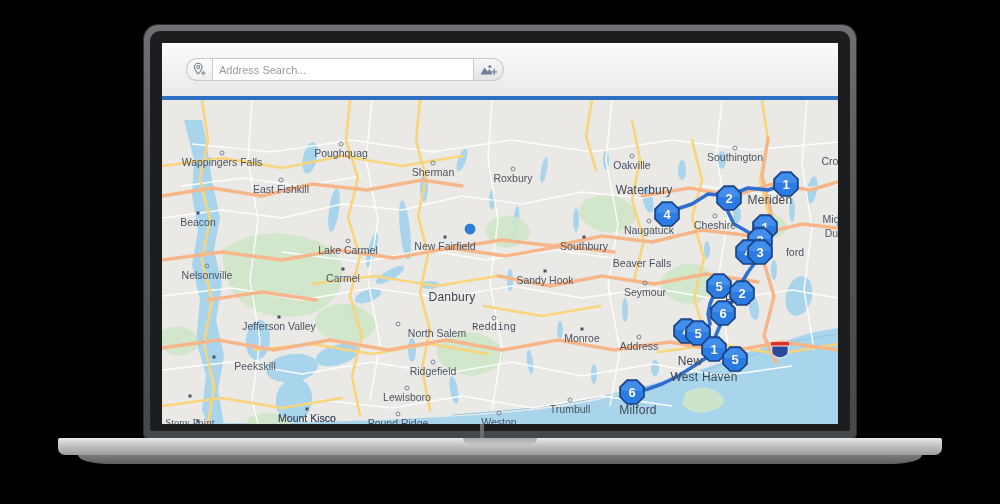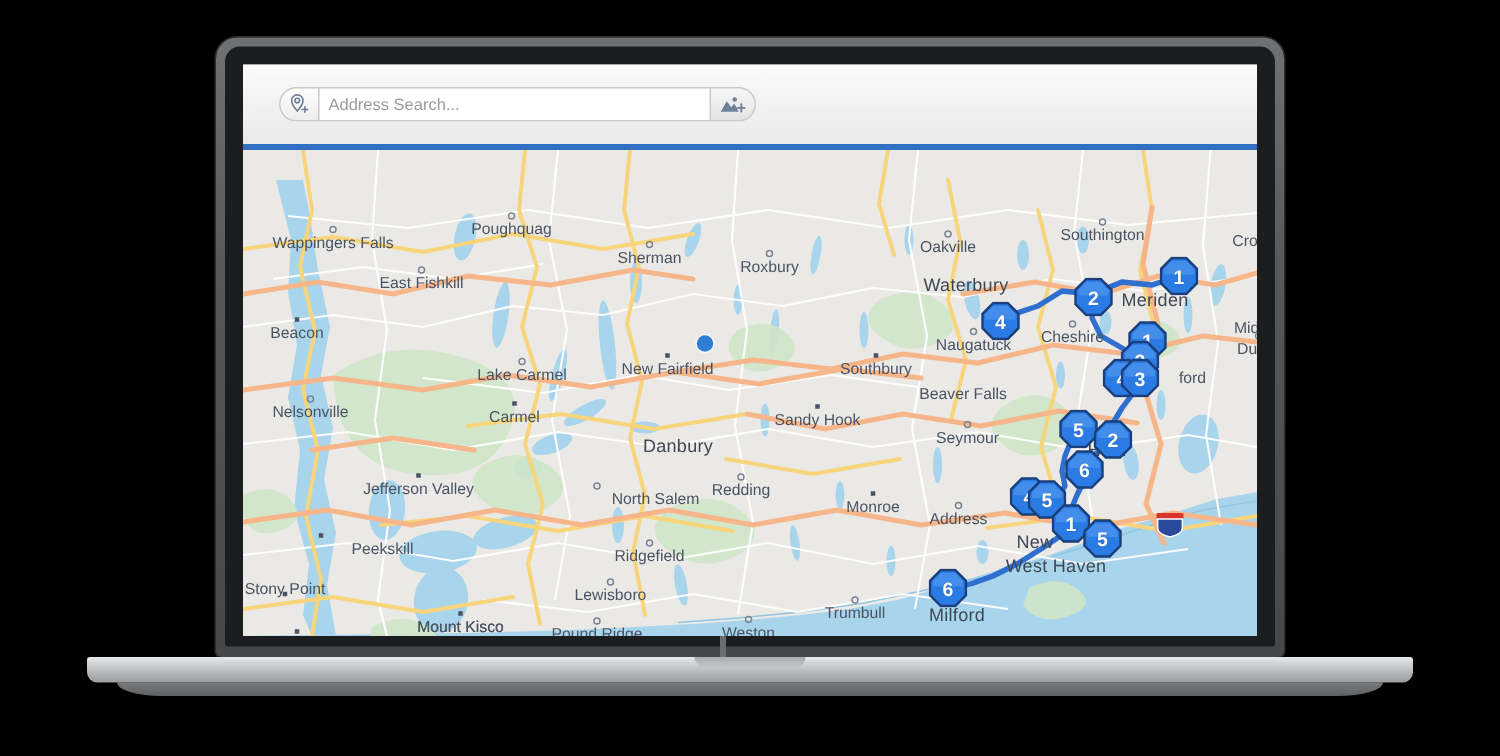--- a/index.html
+++ b/index.html
@@ -331,33 +331,33 @@
           <div class="city-dot" style="left: 383px; top: 171px;"></div>
           <div class="map-label med" style="left: 480px; top: 163px;">Beaver Falls</div>
           <div class="map-label med" style="left: 483px; top: 192px;">Seymour</div>
           <div class="city-dot hollow" style="left: 483px; top: 183px;"></div>
           <div class="map-label big" style="left: 576px; top: 200px;">Ham</div>
           <div class="map-label big" style="left: 290px; top: 197px;">Danbury</div>
           <div class="map-label med" style="left: 117px; top: 226px;">Jefferson Valley</div>
           <div class="city-dot" style="left: 117px; top: 217px;"></div>
           <div class="map-label med" style="left: 236px; top: 233px; margin-left: 39px;">North Salem</div>
           <div class="city-dot hollow" style="left: 236px; top: 224px;"></div>
-          <div class="map-label med" style="left: 332px; top: 227px;">Redding</div>
+          <div class="map-label med" style="left: 332px; top: 227px; font-family: Liberation Mono, monospace;">Redding</div>
           <div class="city-dot hollow" style="left: 332px; top: 218px;"></div>
           <div class="map-label med" style="left: 420px; top: 238px;">Monroe</div>
           <div class="city-dot" style="left: 420px; top: 229px;"></div>
           <div class="map-label med" style="left: 477px; top: 246px;">Address</div>
           <div class="city-dot hollow" style="left: 477px; top: 237px;"></div>
           <div class="map-label med" style="left: 52px; top: 266px; margin-left: 41px;">Peekskill</div>
           <div class="city-dot" style="left: 52px; top: 257px;"></div>
           <div class="map-label med" style="left: 271px; top: 271px;">Ridgefield</div>
           <div class="city-dot hollow" style="left: 271px; top: 262px;"></div>
           <div class="map-label big" style="left: 528px; top: 261px;">New</div>
           <div class="map-label big" style="left: 542px; top: 277px;">West Haven</div>
-          <div class="map-label med" style="left: 28px; top: 293px;">Stony Point</div>
+          <div class="map-label med" style="left: 28px; top: 322px; font-family: Liberation Serif, serif;">Stony Point</div>
           <div class="city-dot" style="left: 28px; top: 296px;"></div>
           <div class="map-label med" style="left: 145px; top: 318px;">Mount Kisco</div>
           <div class="city-dot" style="left: 145px; top: 309px;"></div>
           <div class="map-label med" style="left: 245px; top: 297px;">Lewisboro</div>
           <div class="city-dot hollow" style="left: 245px; top: 288px;"></div>
           <div class="map-label med" style="left: 408px; top: 309px;">Trumbull</div>
           <div class="city-dot hollow" style="left: 408px; top: 300px;"></div>
           <div class="city-dot" style="left: 36px; top: 321px;"></div>
           <div class="map-label med" style="left: 236px; top: 323px;">Pound Ridge</div>
           <div class="city-dot hollow" style="left: 236px; top: 314px;"></div>

